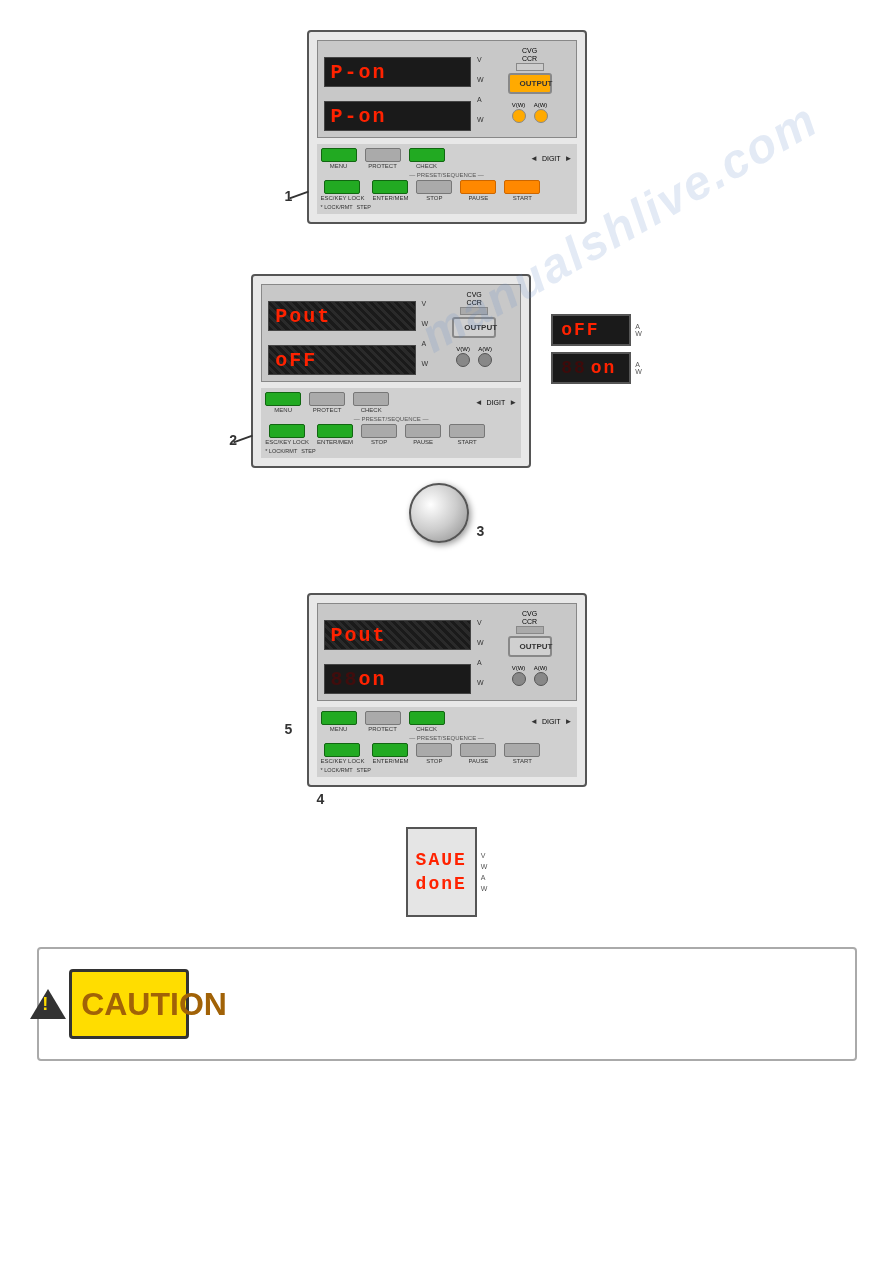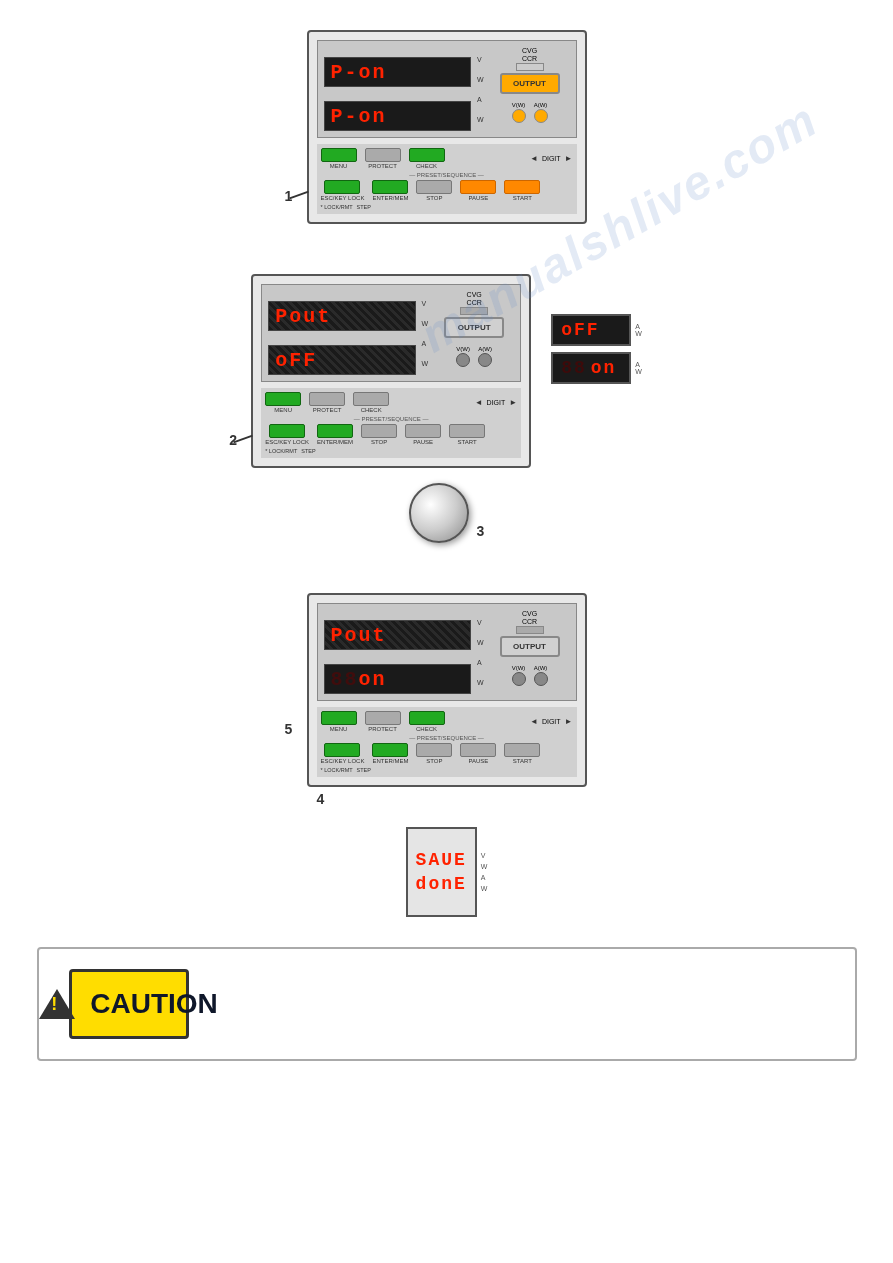--- a/index.html
+++ b/index.html
@@ -123,21 +123,21 @@
     .output-btn {
       background: #d0d0d0;
       border: 2px solid #888;
       border-radius: 3px;
       padding: 4px 10px;
       font-size: 8px;
       font-weight: bold;
       color: #333;
       cursor: pointer;
       text-align: center;
-      width: 60px;
+      width: 44px;
     }
 
     .output-btn-active {
       background: #ffaa00;
     }
 
     .indicator-row {
       display: flex;
       gap: 8px;
       align-items: center;
@@ -335,23 +335,23 @@
       content: '!';
       position: absolute;
       bottom: -26px;
       left: -6px;
       font-size: 18px;
       font-weight: bold;
       color: #ffdd00;
     }
 
     .caution-text {
-      font-size: 28px;
-      font-weight: bold;
-      color: #0f172a;
+      font-size: 32px;
+      font-weight: bold;
+      color: #a16207;
       font-family: Arial, sans-serif;
       margin-left: 7px;
     }
 
     
     .display-row-striped {
       background: repeating-linear-gradient(
         45deg,
         #1a1a1a,
         #1a1a1a 3px,

